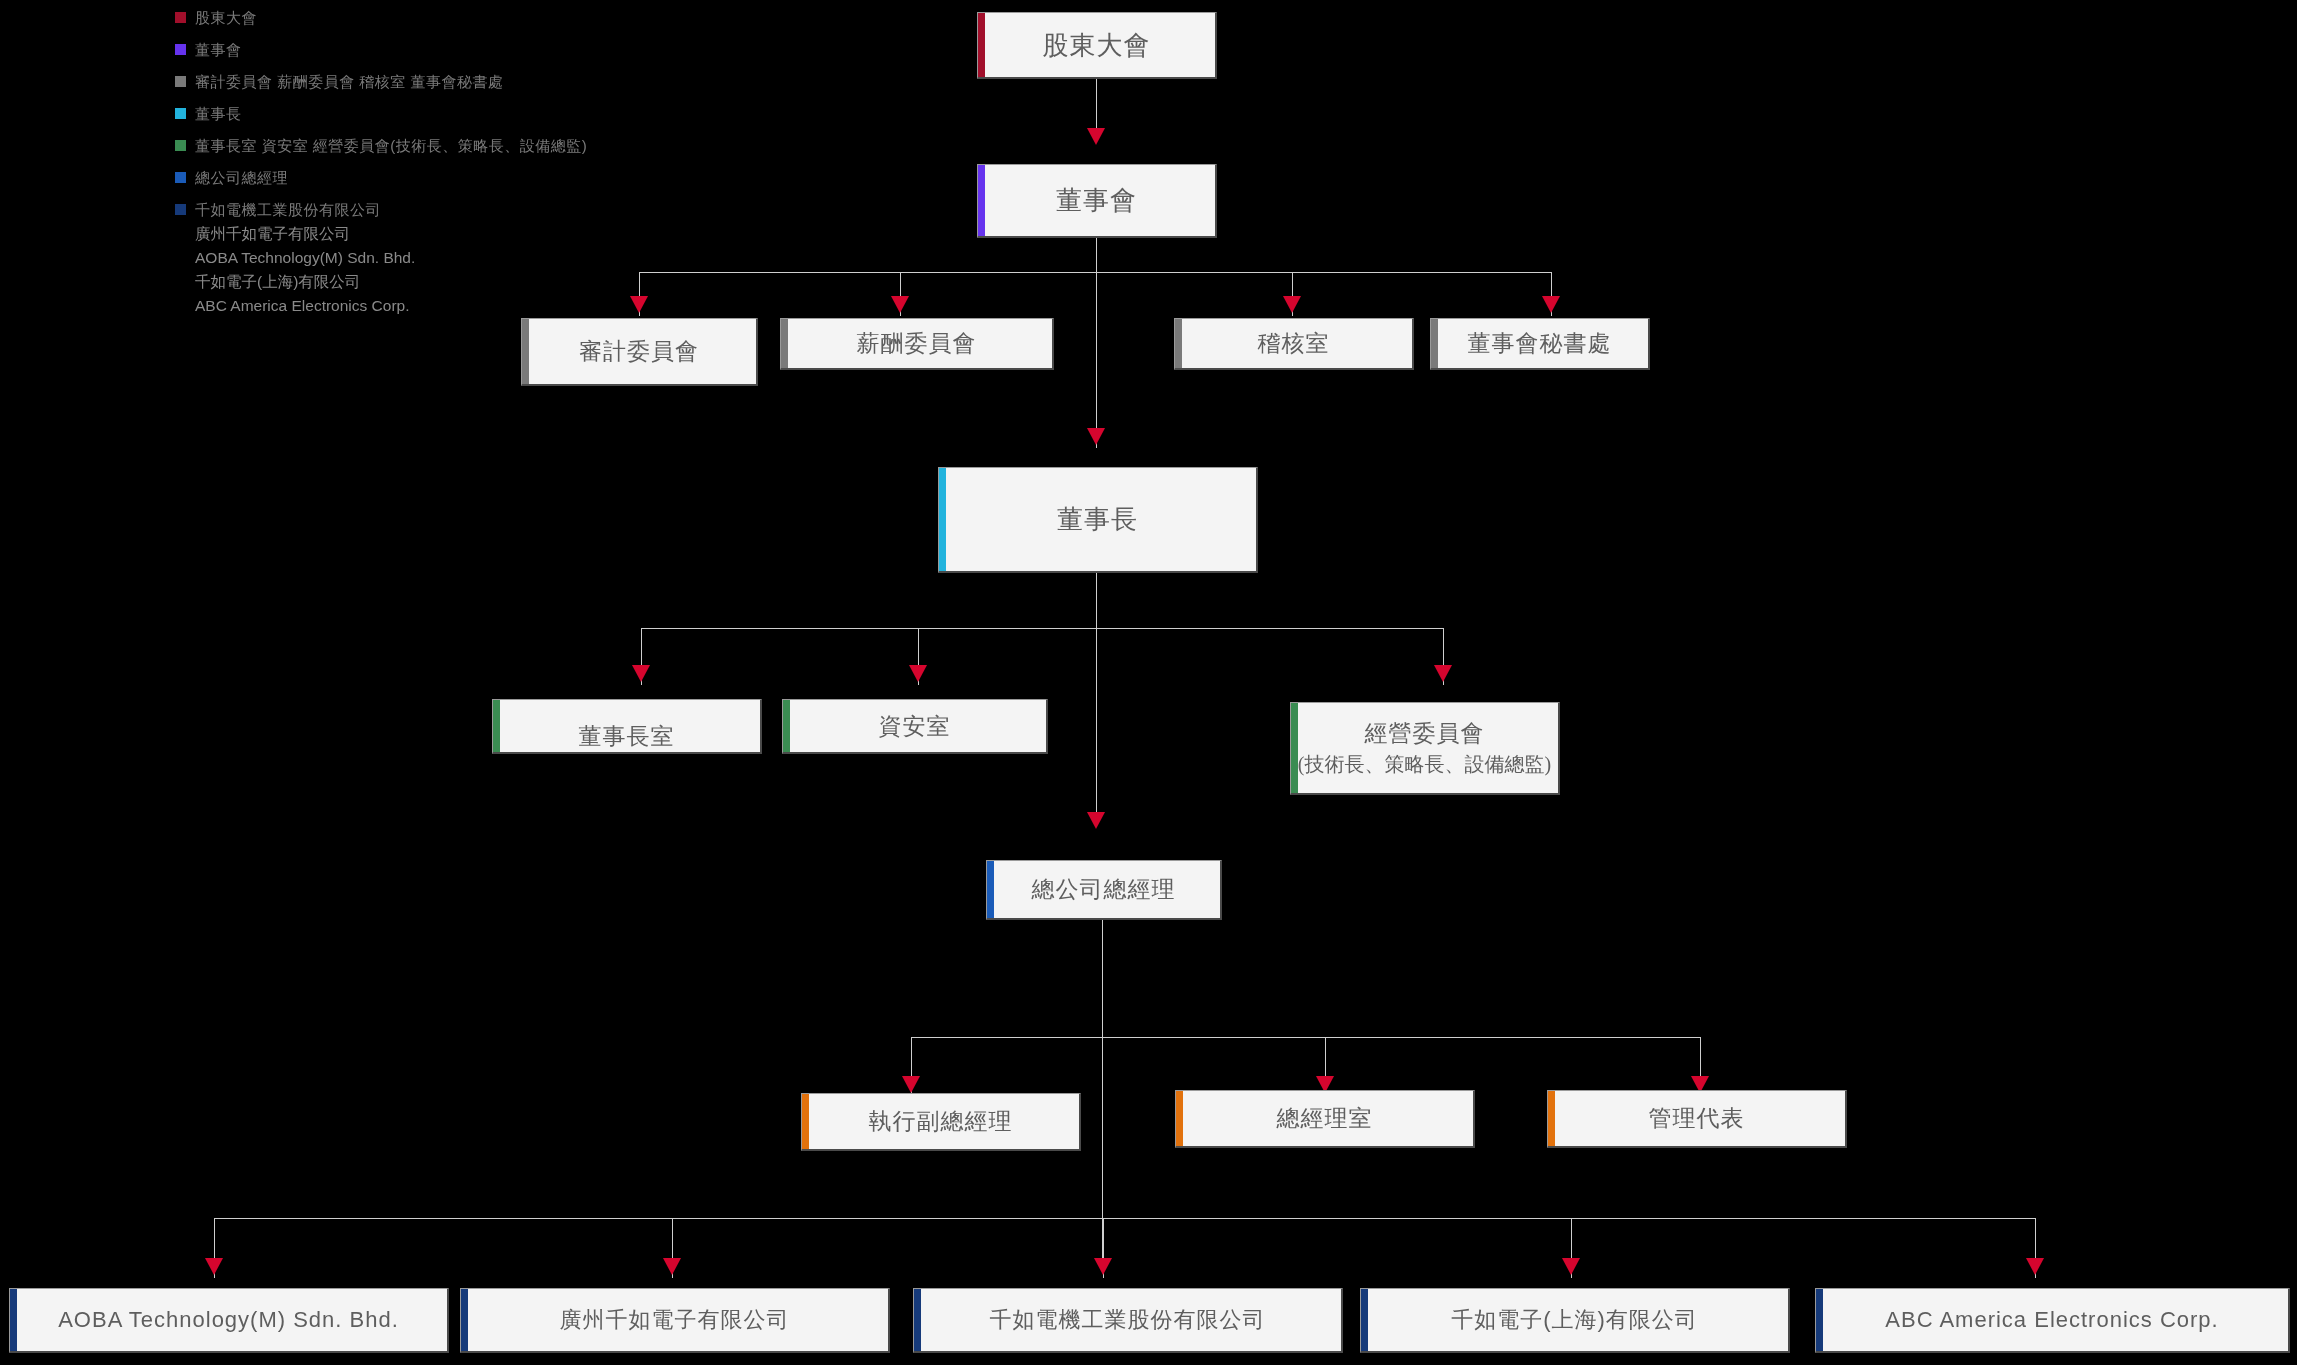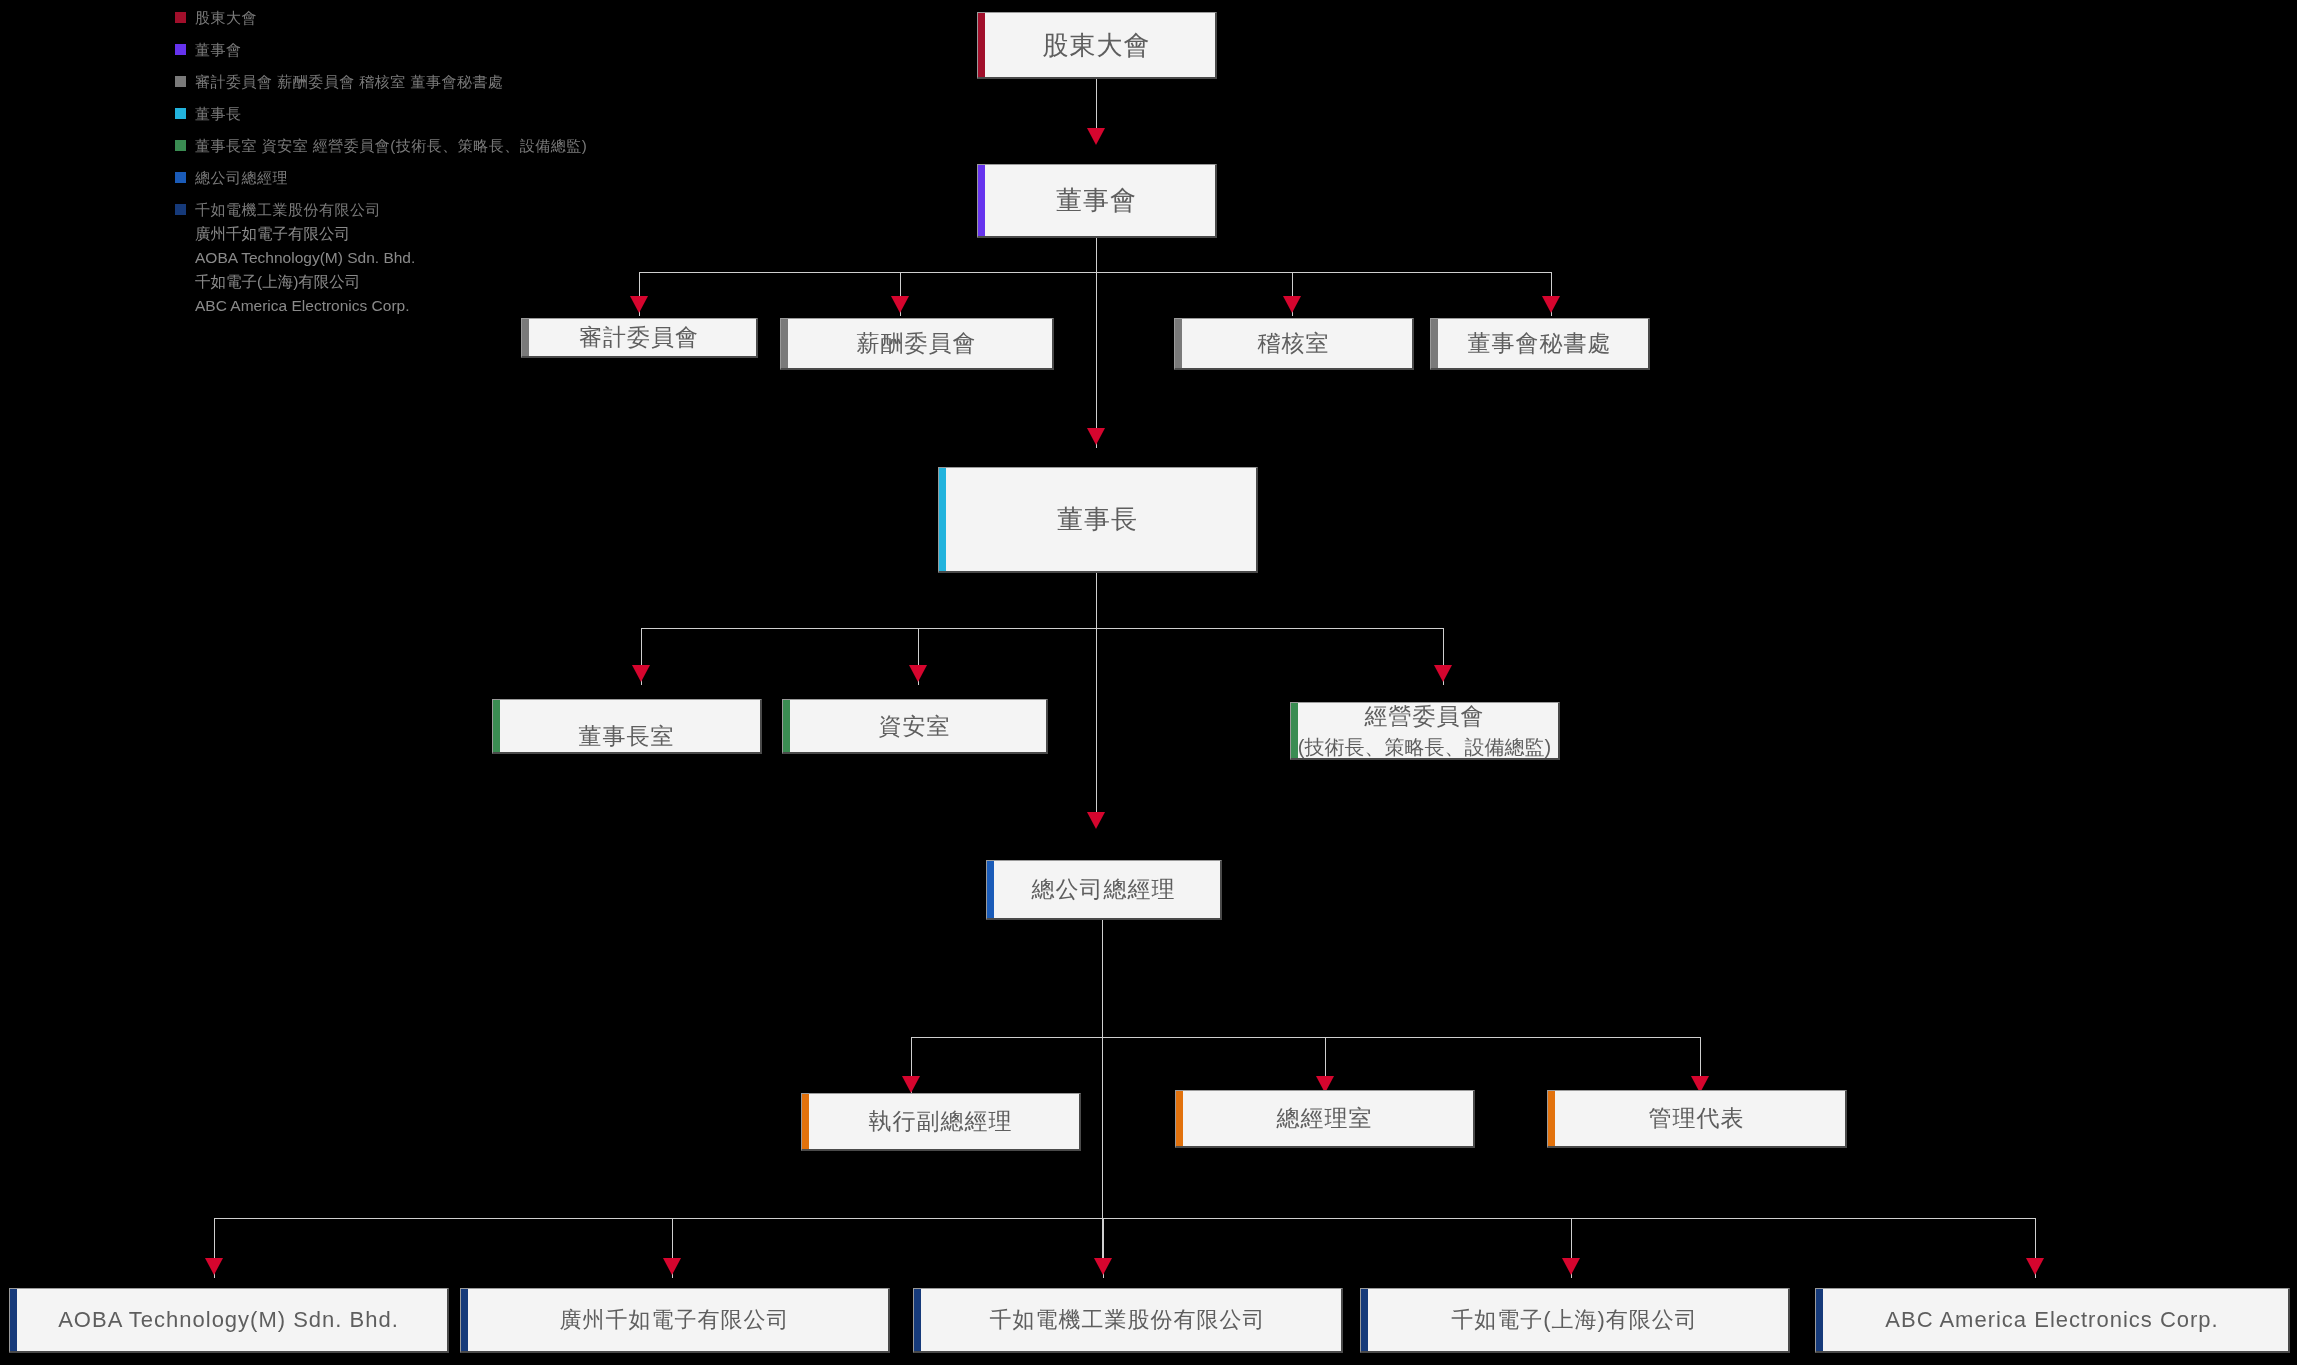--- a/index.html
+++ b/index.html
@@ -129,21 +129,21 @@
 <div class="node" style="left:977px;top:12px;width:240px;height:67px;">
   <div class="bar" style="background: rgb(161, 15, 43);"></div>
   <div class="t1">股東大會</div>
 </div>
 
 <div class="node" style="left:977px;top:164px;width:240px;height:74px;">
   <div class="bar" style="background: rgb(102, 51, 238);"></div>
   <div class="t1">董事會</div>
 </div>
 
-<div class="node small" style="left:521px;top:318px;width:237px;height:40px;">
+<div class="node small" style="left:521px;top:318px;width:237px;height:68px;">
   <div class="bar" style="background: rgb(122, 122, 122);"></div>
   <div class="t1">審計委員會</div>
 </div>
 
 <div class="node small" style="left:780px;top:318px;width:274px;height:52px;">
   <div class="bar" style="background: rgb(122, 122, 122);"></div>
   <div class="t1">薪酬委員會</div>
 </div>
 
 <div class="node small" style="left:1174px;top:318px;width:240px;height:52px;">
@@ -164,21 +164,21 @@
 <div class="node small" style="left:492px;top:699px;width:270px;height:55px;justify-content:flex-end;">
   <div class="bar" style="background: rgb(58, 140, 82);"></div>
   <div class="t1">董事長室</div>
 </div>
 
 <div class="node small" style="left:782px;top:699px;width:266px;height:55px;">
   <div class="bar" style="background: rgb(58, 140, 82);"></div>
   <div class="t1">資安室</div>
 </div>
 
-<div class="node small" style="left:1290px;top:702px;width:270px;height:58px;">
+<div class="node small" style="left:1290px;top:702px;width:270px;height:93px;font-family:Liberation Serif, serif;">
   <div class="bar" style="background: rgb(58, 140, 82);"></div>
   <div class="t1">經營委員會</div>
   <div class="t2">(技術長、策略長、設備總監)</div>
 </div>
 
 <div class="node small" style="left:986px;top:860px;width:236px;height:60px;">
   <div class="bar" style="background: rgb(26, 91, 184);"></div>
   <div class="t1">總公司總經理</div>
 </div>
 

